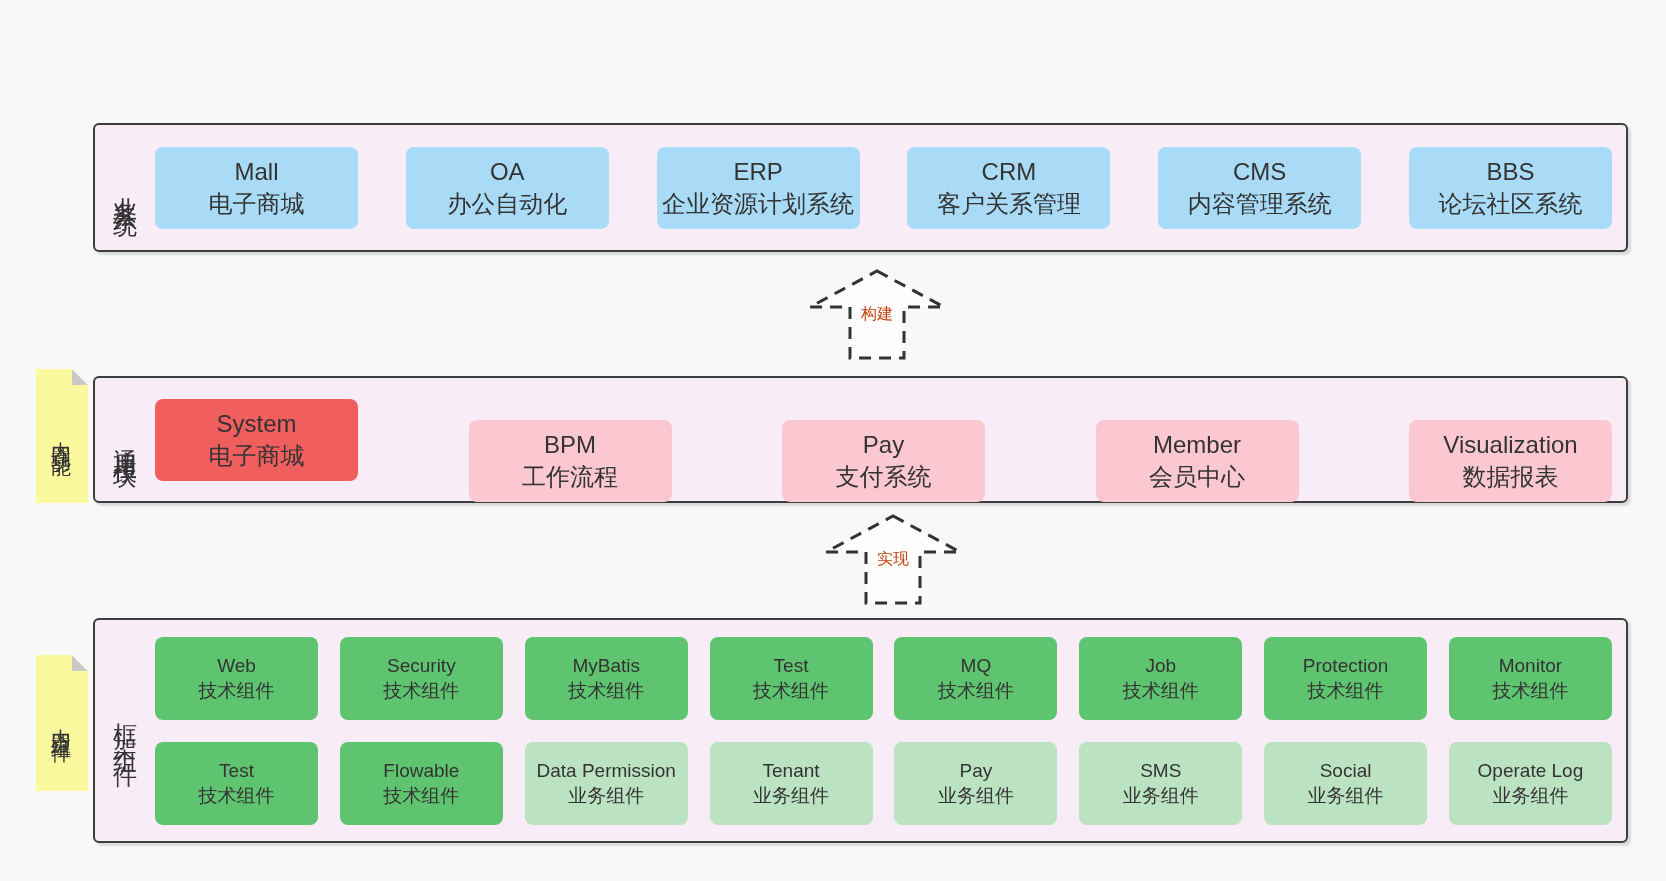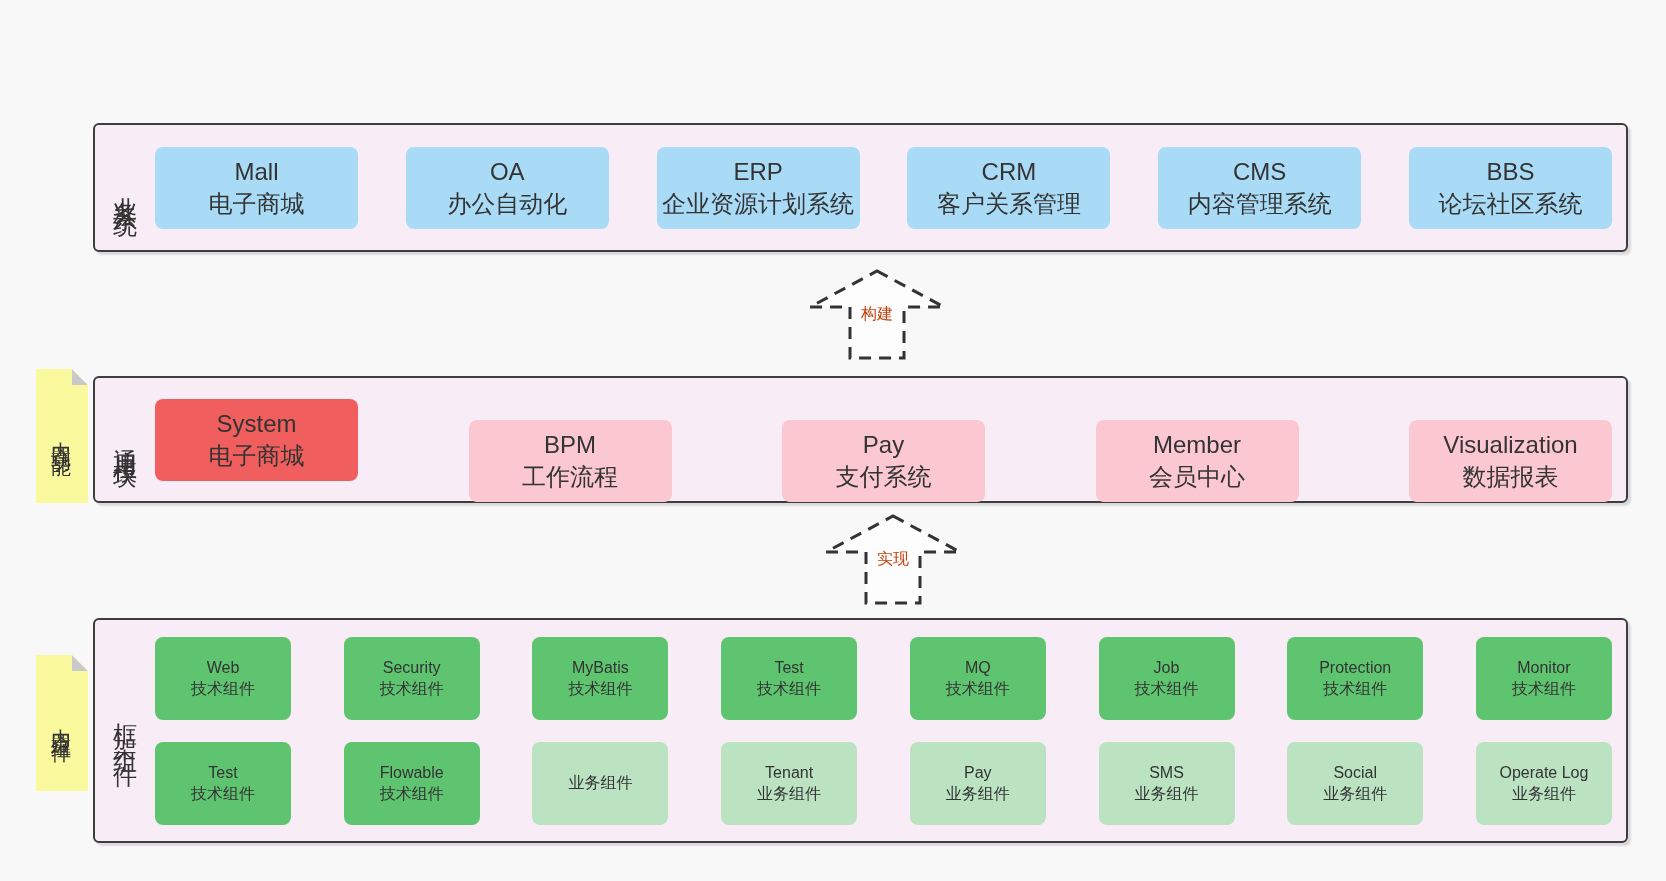--- a/index.html
+++ b/index.html
@@ -57,21 +57,21 @@
     text-align:center;
     font-size:24px;
     line-height:1.32;
   }
   .box .t{white-space:pre-wrap;}
   .blue{background:#a9dbf6;}
   .red{background:#f05e5e;}
   .pink{background:#fbc8d2;margin-top:42px;}
   .green{background:#5fc470;}
   .green-light{background:#bbe3c2;}
-  .fw{width:136px;height:83px;font-size:16px;padding:0 5px;box-sizing:border-box;}
+  .fw{width:163px;height:83px;font-size:19px;padding:0 5px;box-sizing:border-box;}
 
   .sticky{
     position:absolute;
     left:36px;
     width:52px;
     background:#fbf99e;
     z-index:1;
     clip-path:polygon(0 0, calc(100% - 16px) 0, 100% 16px, 100% 100%, 0 100%);
     display:flex;align-items:center;justify-content:center;
   }
@@ -231,20 +231,21 @@
     <div class="row">
       <div class="box fw green">
         <div class="t">Test</div>
         <div class="t">技术组件</div>
       </div>
       <div class="box fw green">
         <div class="t">Flowable</div>
         <div class="t">技术组件</div>
       </div>
       <div class="box fw green-light">
+        <div class="t">Data Permission</div>
         <div class="t">业务组件</div>
       </div>
       <div class="box fw green-light">
         <div class="t">Tenant</div>
         <div class="t">业务组件</div>
       </div>
       <div class="box fw green-light">
         <div class="t">Pay</div>
         <div class="t">业务组件</div>
       </div>

